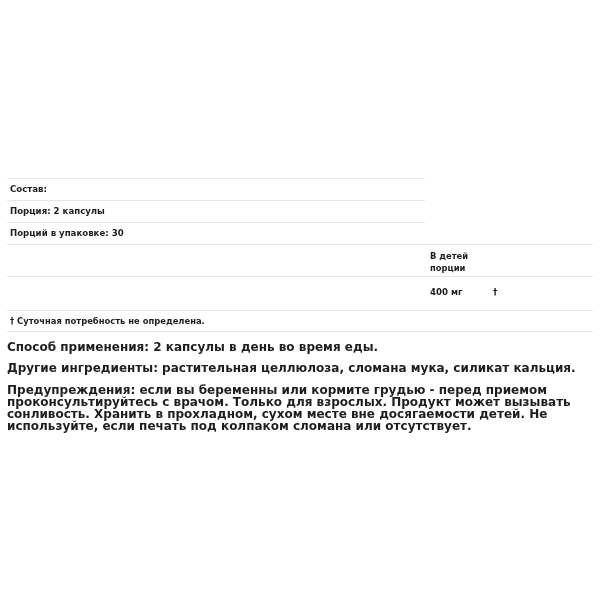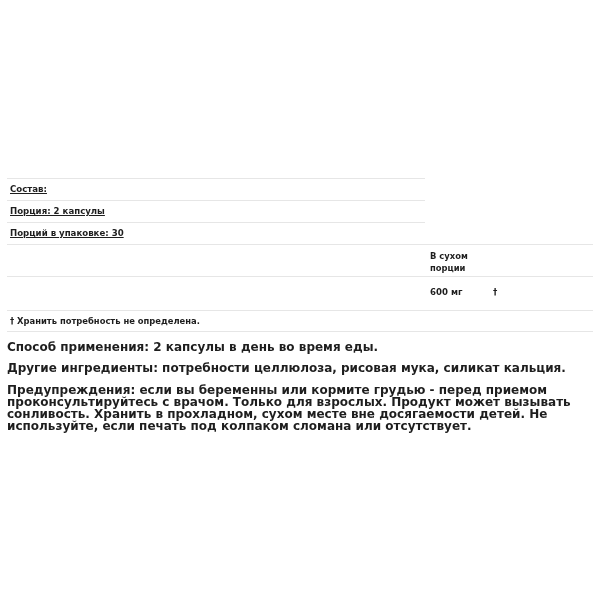--- a/index.html
+++ b/index.html
@@ -1,21 +1,21 @@
 <!DOCTYPE html>
 <html><head>
 <meta charset="utf-8">
 <style>
   html, body { margin:0; padding:0; background:#ffffff; }
   body { width:600px; height:600px; position:relative; overflow:hidden;
          font-family:"DejaVu Sans", "Liberation Sans", sans-serif; color:#1e1e1e; }
   .facts { position:absolute; left:7px; top:178px; width:586px; }
   .row { position:relative; border-top:1px solid #e6e6e6; box-sizing:border-box; }
   .simple { width:418px; height:22px; }
-  .simple span { position:absolute; left:3px; top:5px; font-size:8.6px; font-weight:bold;text-decoration:underline; }
+  .simple span { position:absolute; left:3px; top:5px; font-size:8.6px; font-weight:bold; }
   .full { width:586px; }
   .hdr { height:32px; }
   .hdr .c2, .hdr .c3 { position:absolute; top:5px; font-size:8.4px; font-weight:bold; line-height:12px; }
   .c2 { left:423px; }
   .c3 { left:486px; }
   .ing { height:34px; }
   .ing .c1 { position:absolute; left:3px; top:4px; width:410px; font-size:8.6px; font-weight:bold; line-height:12px; }
   .ing .c2, .ing .c3 { position:absolute; top:10px; font-size:8.6px; font-weight:bold; }
   .foot { height:22px; border-bottom:1px solid #e6e6e6; }
   .foot span { position:absolute; left:3px; top:5px; font-size:8.4px; font-weight:bold; }
@@ -28,26 +28,26 @@
   <div class="row simple">
     <span>Состав:</span>
   </div>
   <div class="row simple">
     <span>Порция: 2 капсулы</span>
   </div>
   <div class="row simple">
     <span>Порций в упаковке: 30</span>
   </div>
   <div class="row full hdr">
-    <div class="c2" style="width:55px;">В сухом порции</div>
+    <div class="c2" style="width:55px;">В детей порции</div>
   </div>
   <div class="row full ing">
-    <div class="c2">600 мг</div>
+    <div class="c2">400 мг</div>
     <div class="c3">†</div>
   </div>
   <div class="row full foot">
-    <span>† Хранить потребность не определена.</span>
+    <span>† Суточная потребность не определена.</span>
   </div>
 </div>
 
 <div class="para" style="top:341px;">Способ применения: 2 капсулы в день во время еды.</div>
-<div class="para" style="top:362px;">Другие ингредиенты: потребности целлюлоза, рисовая мука, силикат кальция.</div>
+<div class="para" style="top:362px;">Другие ингредиенты: растительная целлюлоза, сломана мука, силикат кальция.</div>
 <div class="para" style="top:384px;">Предупреждения:  если вы беременны или кормите грудью - перед приемом проконсультируйтесь с врачом. Только для взрослых. Продукт может вызывать сонливость. Хранить в прохладном, сухом месте вне досягаемости детей. Не используйте, если печать под колпаком сломана или отсутствует.</div>
 
 </body></html>

